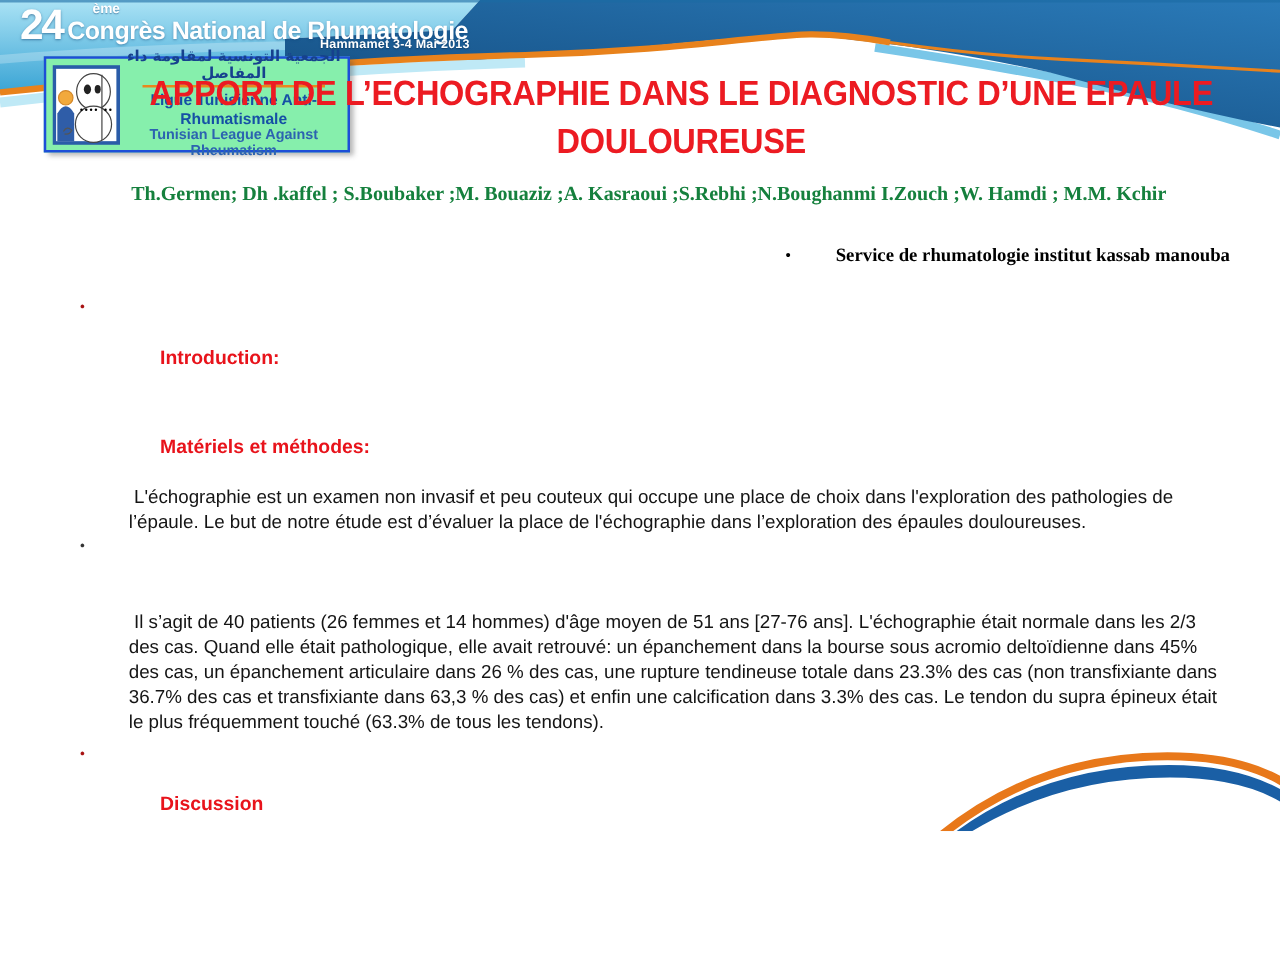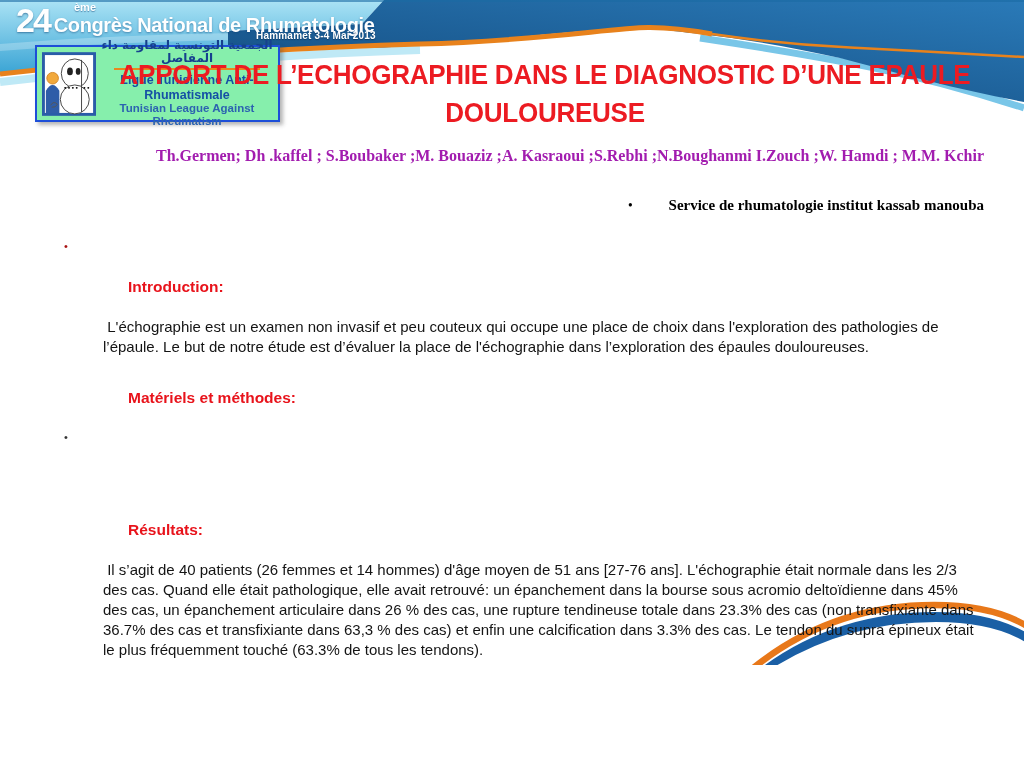--- a/index.html
+++ b/index.html
@@ -29,22 +29,22 @@
   .divider{height:2px;background:#e8871e;margin:2px 14px 3px;}
   .fr{font-size:12.5px;font-weight:bold;color:#1550a5;}
   .en{font-size:11.5px;font-weight:bold;color:#2c63b0;}
 
   
   .main-title{position:absolute;left:80px;width:930px;top:56px;z-index:4;text-align:center;
           color:#ec1b22;font-weight:bold;font-size:28px;line-height:38px;letter-spacing:-.3px;
           transform:scaleX(.93);}
 
   
-  .authors{position:absolute;left:105px;width:879px;top:147px;text-align:right;
-          font-family:"Liberation Serif",serif;font-weight:bold;font-size:16px;color:#a21caf;}
+  .authors{position:absolute;left:105px;width:879px;top:147px;text-align:left;
+          font-family:"Liberation Serif",serif;font-weight:bold;font-size:16px;color:#15803d;}
   .affiliation{position:absolute;left:105px;width:879px;top:197px;text-align:right;
           font-family:"Liberation Serif",serif;font-weight:bold;font-size:15px;color:#000;}
   .aff-bullet{font-size:12px;margin-right:36px;vertical-align:1px;}
 
   
   .content{position:absolute;left:0;top:237px;width:1024px;z-index:2;}
   .row{position:relative;margin-right:40px;padding-left:103px;font-size:15px;line-height:20px;
           color:#141414;white-space:pre-wrap;}
   .row .b{position:absolute;left:64px;top:4px;font-size:11px;line-height:1;}
   .b-red{color:#a81212;} .b-dark{color:#333;}
@@ -123,32 +123,29 @@
   <div class="affiliation">
     <span class="aff-bullet">•</span><span>Service de rhumatologie institut kassab manouba</span>
   </div>
 
   <div class="content">
 
     <div class="row">
       <span class="b b-red">•</span>
       <span class="hdr">Introduction:</span>
     </div>
-    <div class="row"> L'échographie est un examen non invasif et peu couteux qui occupe une place de choix dans l'exploration des pathologies de l’épaule. Le but de notre étude est d’évaluer la place de l'échographie dans l’exploration des épaules douloureuses.</div>
-
     <div class="row gap11">
       <span class="hdr">Matériels et méthodes:</span>
     </div>
+
+    <div class="row"> L'échographie est un examen non invasif et peu couteux qui occupe une place de choix dans l'exploration des pathologies de l’épaule. Le but de notre étude est d’évaluer la place de l'échographie dans l’exploration des épaules douloureuses.</div>
     <div class="row">
       <span class="b b-dark">•</span>
     </div>
 
-    <div class="row gap12">
-      <span class="hdr">Résultats:</span>
-    </div>
     <div class="row"> Il s’agit de 40 patients (26 femmes et 14 hommes) d'âge moyen de 51 ans [27-76 ans]. L'échographie était normale dans les 2/3 des cas. Quand elle était pathologique, elle avait retrouvé: un épanchement dans la bourse sous acromio deltoïdienne dans 45% des cas, un épanchement articulaire dans 26 % des cas, une rupture tendineuse totale dans 23.3% des cas (non transfixiante dans 36.7% des cas et transfixiante dans 63,3 % des cas) et enfin une calcification dans 3.3% des cas. Le tendon du supra épineux était le plus fréquemment touché (63.3% de tous les tendons).</div>
 
     <div class="row gap6">
       <span class="b b-red">•</span>
       <span class="hdr">Discussion</span>
     </div>
     <div class="row">plusieurs études ont démontré le grand intérêt de l’echographie dans le diagnostic d’une épaule  douloureuse</div>
 
   </div>
 

